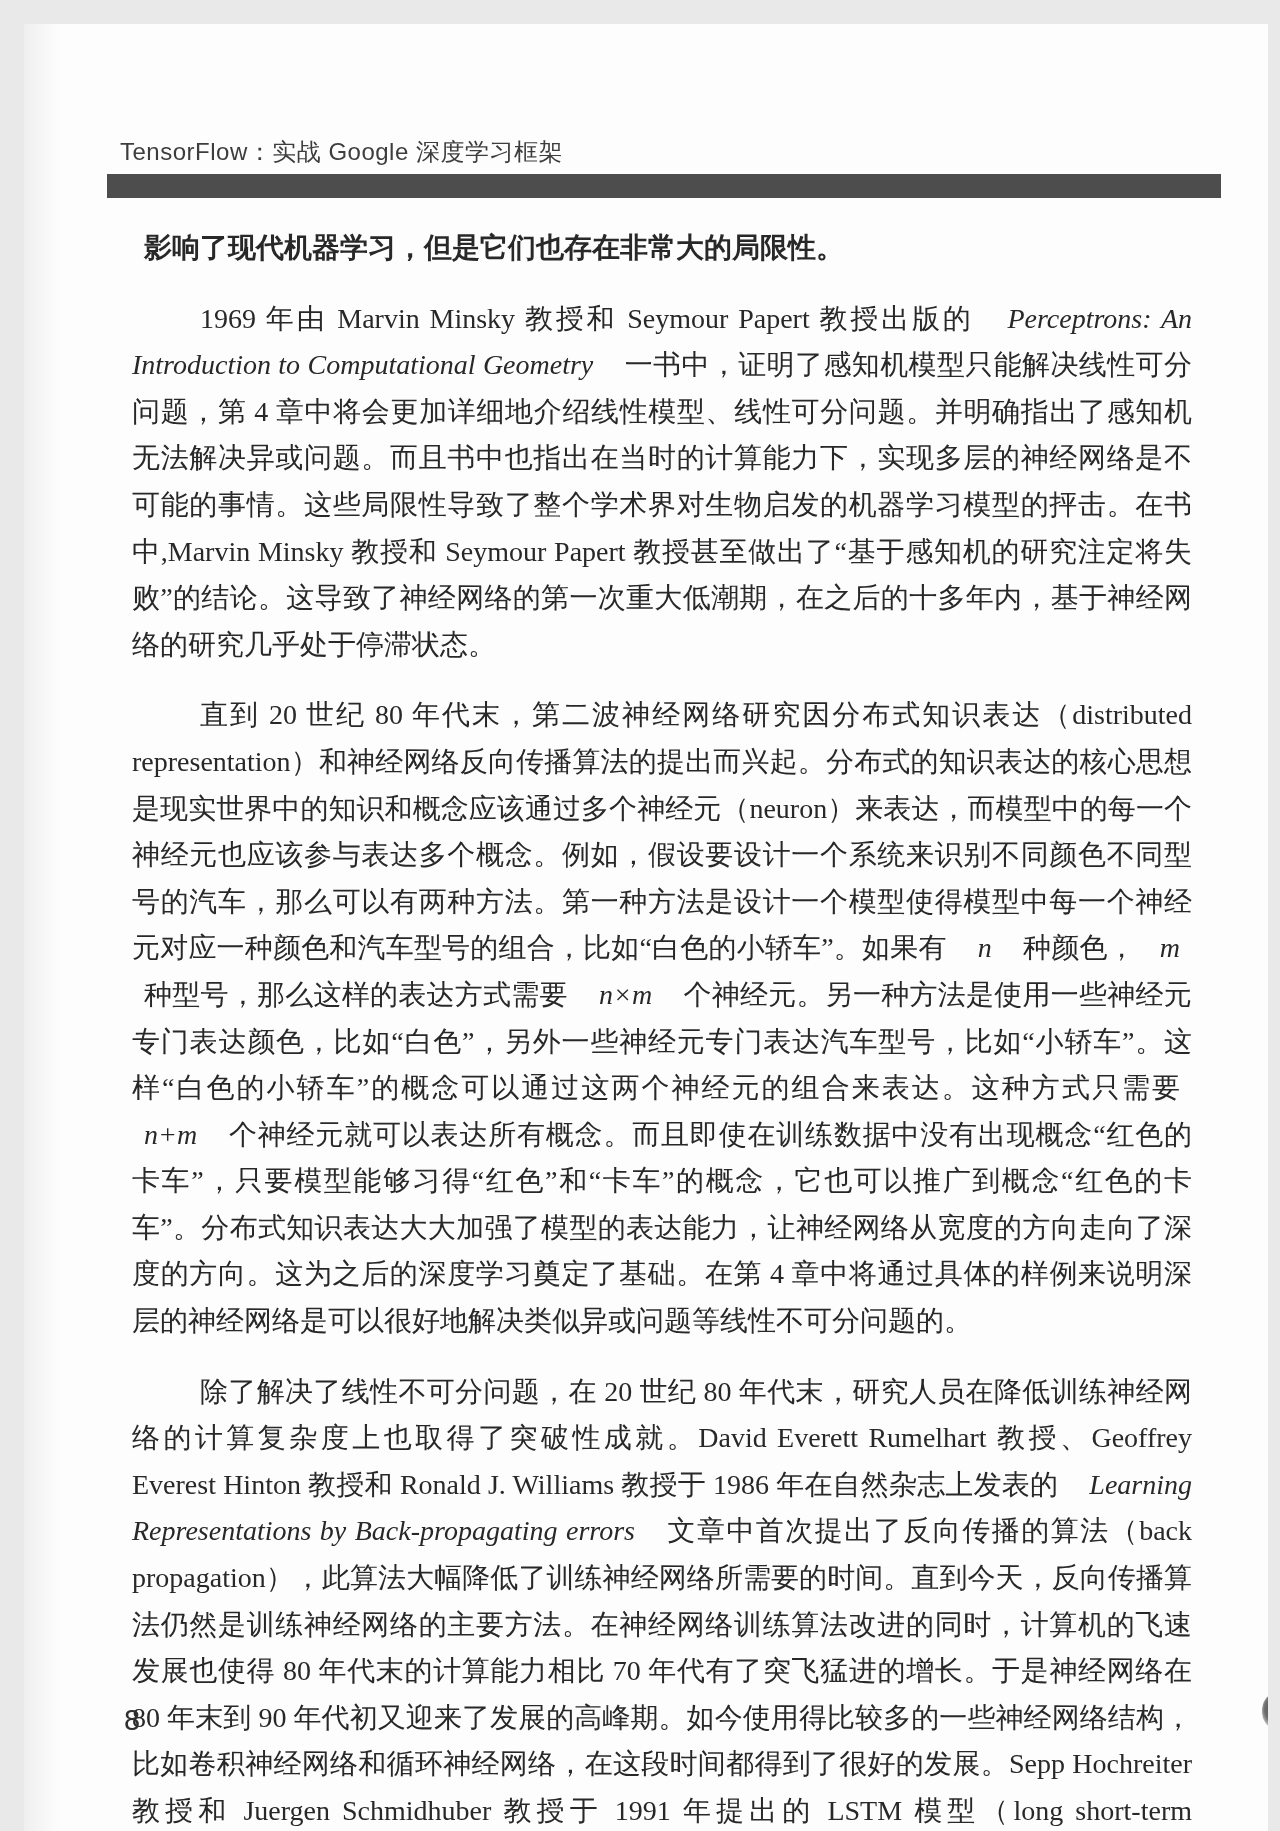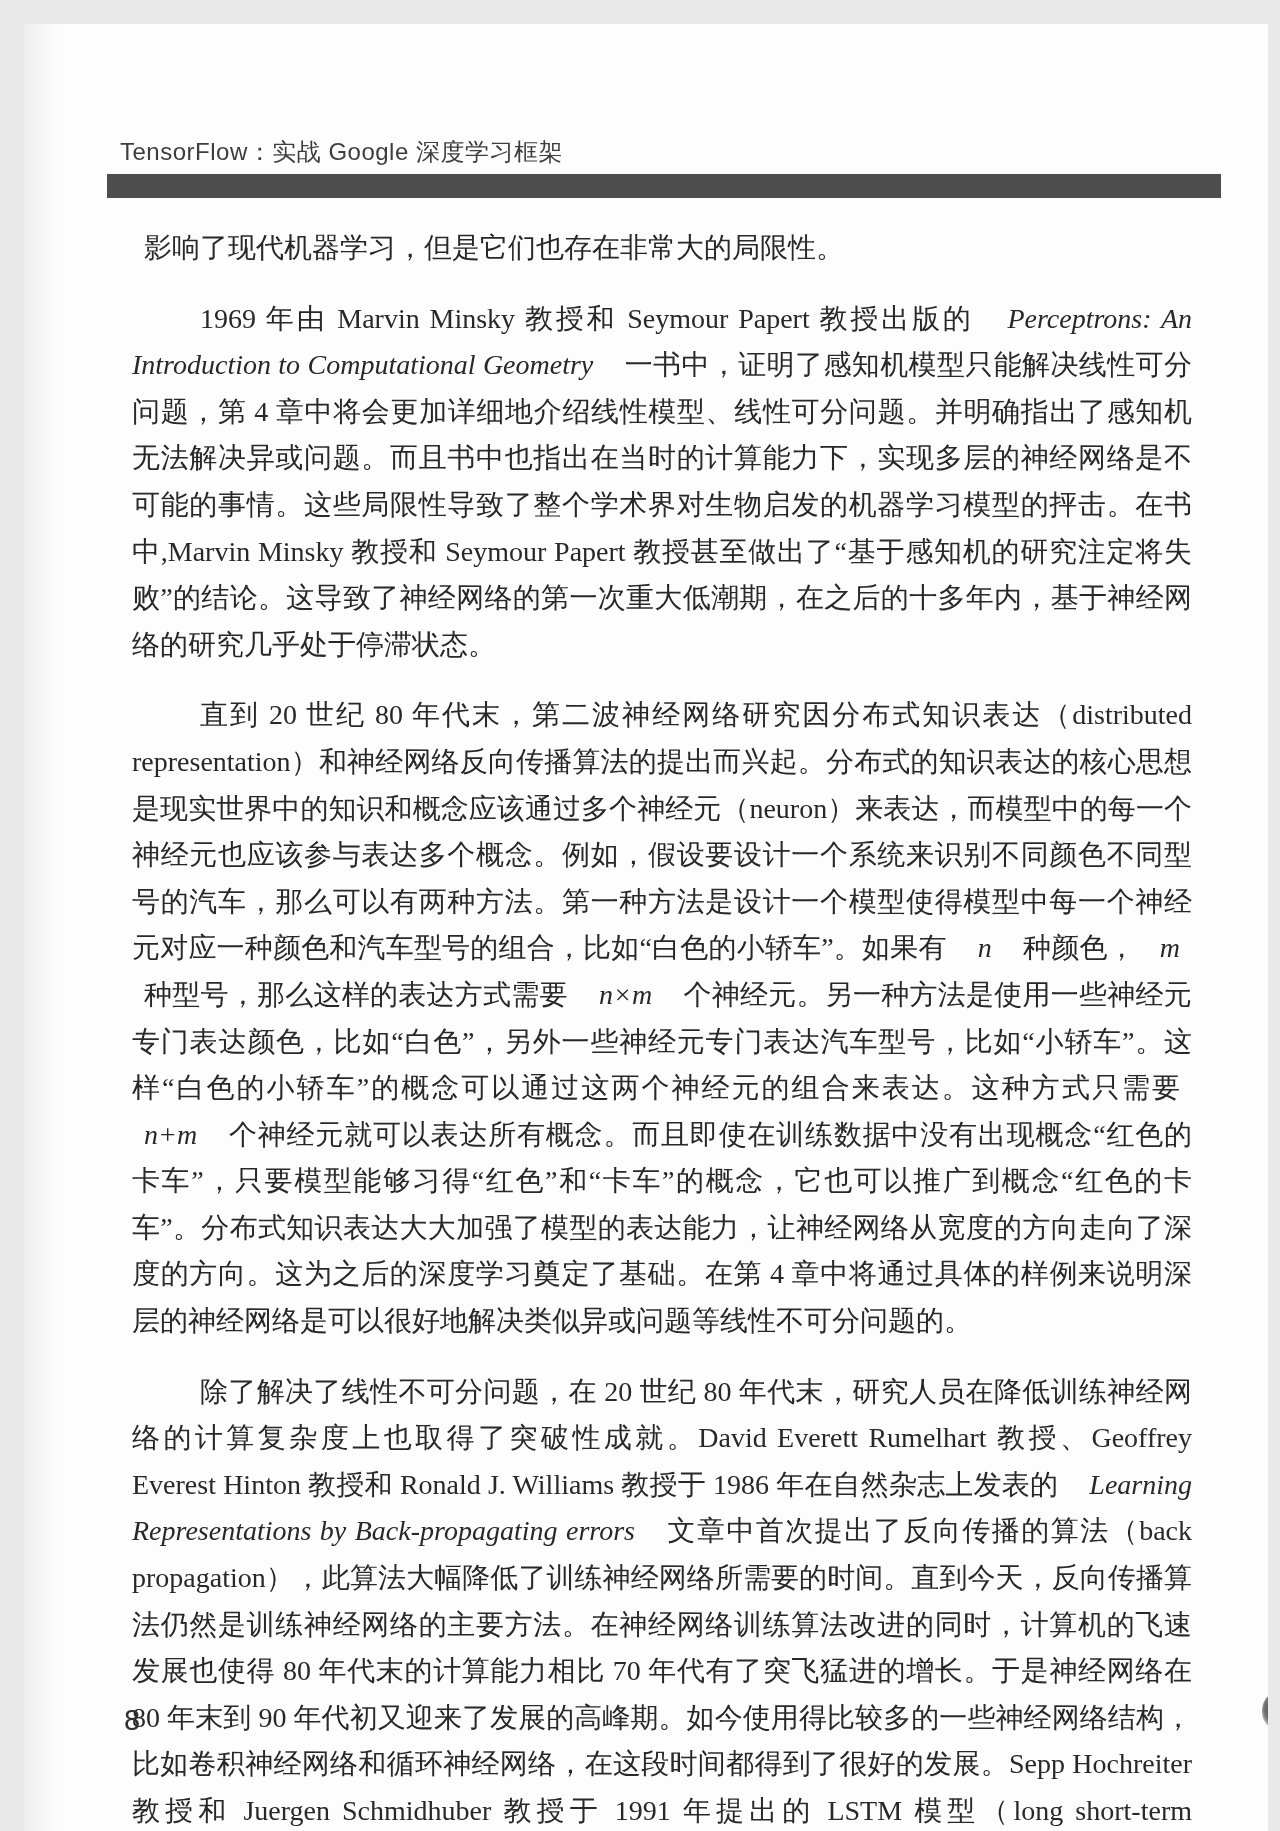--- a/index.html
+++ b/index.html
@@ -27,21 +27,21 @@
     position:absolute; left:83px; top:150px;
     width:1114px; height:2px; background:#4d4d4d;
   }
   .body-text {
     position:absolute; left:84px; top:177px; width:1108px;
     font-size:28px; line-height:46.6px;
     text-align:justify;
     color:#282828;
   }
   .body-text p { text-indent:2em; }
-  .body-text p.no-indent { text-indent:0; }
+  .body-text p.no-indent { text-indent:0;font-weight:bold; }
   .body-text .it { font-style:italic; }
   .page-number {
     position:absolute; left:88px; top:1668px;
     font-family:"Liberation Sans","DejaVu Sans",sans-serif;
     font-size:29px; color:#2f2f2f;
   }
   .ink-mark {
     position:absolute; left:1238px; top:1670px;
     width:20px; height:34px;
     border-radius:50% 40% 40% 50%;

